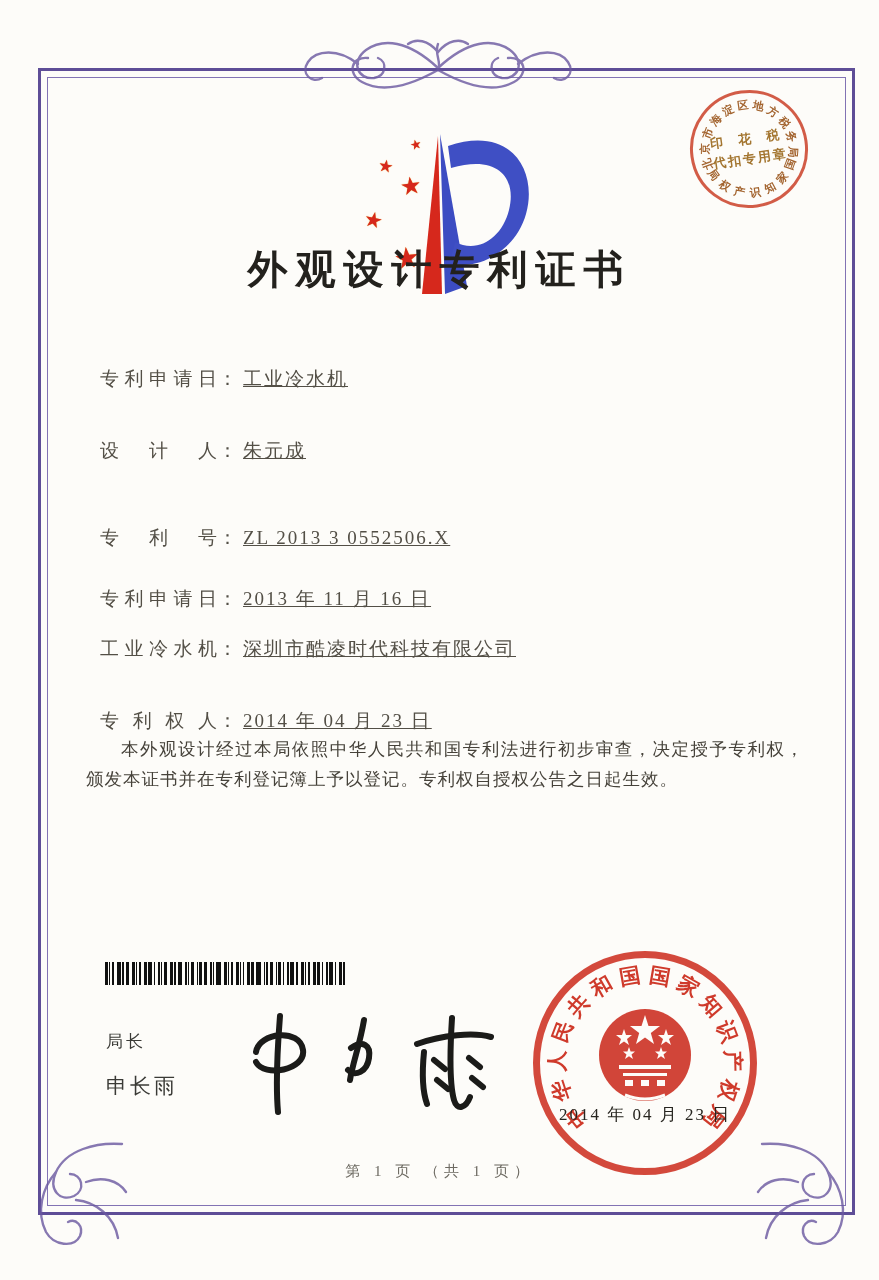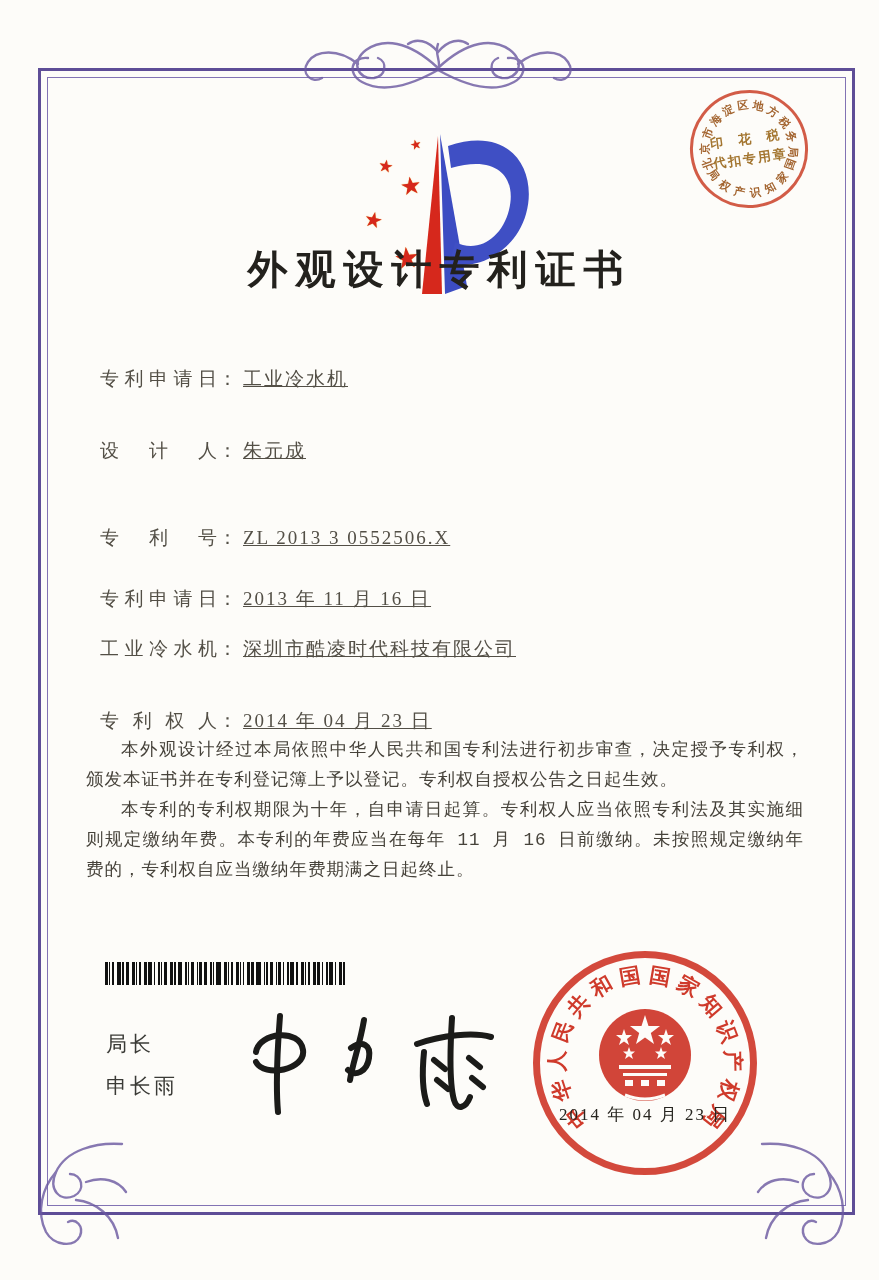--- a/index.html
+++ b/index.html
@@ -43,21 +43,21 @@
   .fvalue{letter-spacing:2px;text-decoration:underline;}
   
   .body-text{position:absolute;left:86px;top:735px;width:718px;font-size:17.5px;
     line-height:30px;color:#46423a;text-align:justify;letter-spacing:1px;}
   .body-text p{margin:0;text-indent:2em;font-family:Liberation Mono, monospace;}
   
   .barcode{position:absolute;left:105px;top:962px;width:242px;height:23px;
     display:flex;align-items:stretch;}
   .barcode .b{background:#111;}
   
-  .sig-title{position:absolute;left:106px;top:1030px;font-size:21px;color:#3a3a36;
+  .sig-title{position:absolute;left:106px;top:1030px;font-size:17px;color:#3a3a36;
     letter-spacing:3px;font-family:"Liberation Sans","DejaVu Sans",sans-serif;}
   .sig-name{position:absolute;left:106px;top:1072px;font-size:21px;color:#3a3a36;
     letter-spacing:3px;font-family:"Liberation Sans","DejaVu Sans",sans-serif;}
   .signature-svg{position:absolute;left:212px;top:1000px;}
   
   .seal{position:absolute;left:533px;top:951px;width:224px;height:224px;}
   .seal .ring{position:absolute;left:0;top:0;width:224px;height:224px;
     border:7px solid #cf3a2b;border-radius:50%;box-sizing:border-box;opacity:.92;}
   .seal-emblem{position:absolute;left:62px;top:52px;}
   .seal-date{position:absolute;left:14px;top:152px;width:196px;text-align:center;
@@ -165,21 +165,20 @@
     <div class="frow" style="top:280px;">
       <span class="flabel">工业冷水机</span><span class="fcolon">：</span><span class="fvalue">深圳市酷凌时代科技有限公司</span>
     </div>
     <div class="frow" style="top:352px;">
       <span class="flabel">专利权人</span><span class="fcolon">：</span><span class="fvalue">2014 年 04 月 23 日</span>
     </div>
   </div>
 
   <div class="body-text">
     <p>本外观设计经过本局依照中华人民共和国专利法进行初步审查，决定授予专利权，颁发本证书并在专利登记簿上予以登记。专利权自授权公告之日起生效。</p>
-    <p>本专利的专利权期限为十年，自申请日起算。专利权人应当依照专利法及其实施细则规定缴纳年费。本专利的年费应当在每年 11 月 16 日前缴纳。未按照规定缴纳年费的，专利权自应当缴纳年费期满之日起终止。</p>
   </div>
 
   <div class="barcode" id="barcode">
       <div class="b" style="width: 3.2px; margin-right: 1px;"></div>
       <div class="b" style="width: 1.6px; margin-right: 2px;"></div>
       <div class="b" style="width: 1.6px; margin-right: 3px;"></div>
       <div class="b" style="width: 4.8px; margin-right: 1px;"></div>
       <div class="b" style="width: 1.6px; margin-right: 2px;"></div>
       <div class="b" style="width: 3.2px; margin-right: 3px;"></div>
       <div class="b" style="width: 3.2px; margin-right: 1px;"></div>
@@ -280,13 +279,14 @@
       <rect x="24" y="62" width="52" height="4" fill="#fdfcf9"></rect>
       <rect x="28" y="70" width="44" height="3" fill="#fdfcf9"></rect>
       <rect x="30" y="77" width="8" height="6" fill="#fdfcf9"></rect>
       <rect x="46" y="77" width="8" height="6" fill="#fdfcf9"></rect>
       <rect x="62" y="77" width="8" height="6" fill="#fdfcf9"></rect>
       <path d="M30 92 Q50 100 70 92" stroke="#fdfcf9" stroke-width="3" fill="none"></path>
     </svg>
     <div class="seal-date">2014 年 04 月 23 日</div>
   </div>
 
+  <div class="page-footer">第 1 页 （共 1 页）</div>
 </div>
 
 </body></html>

